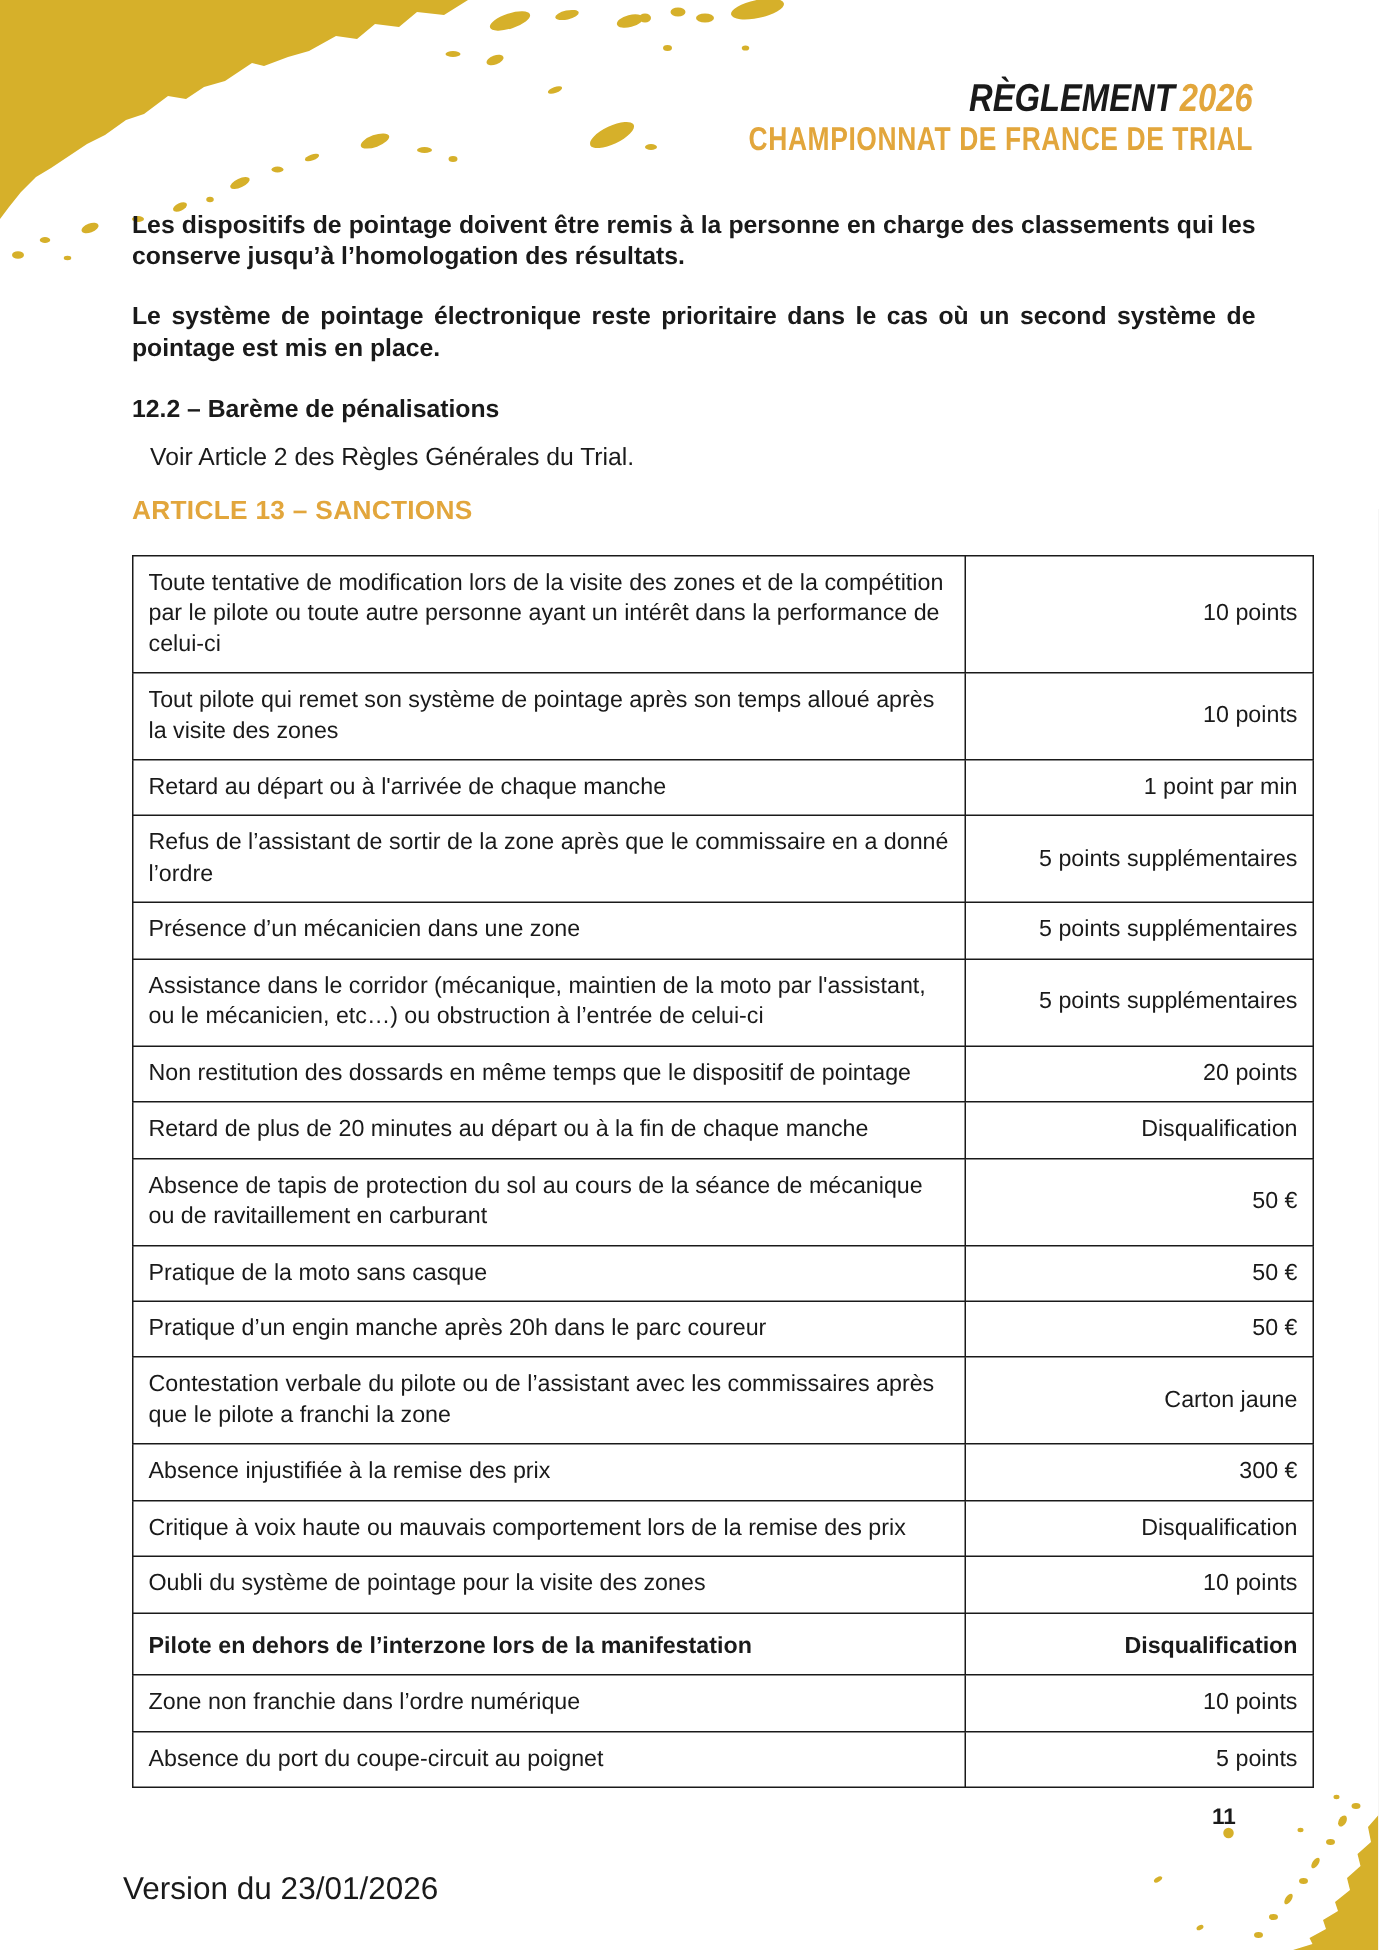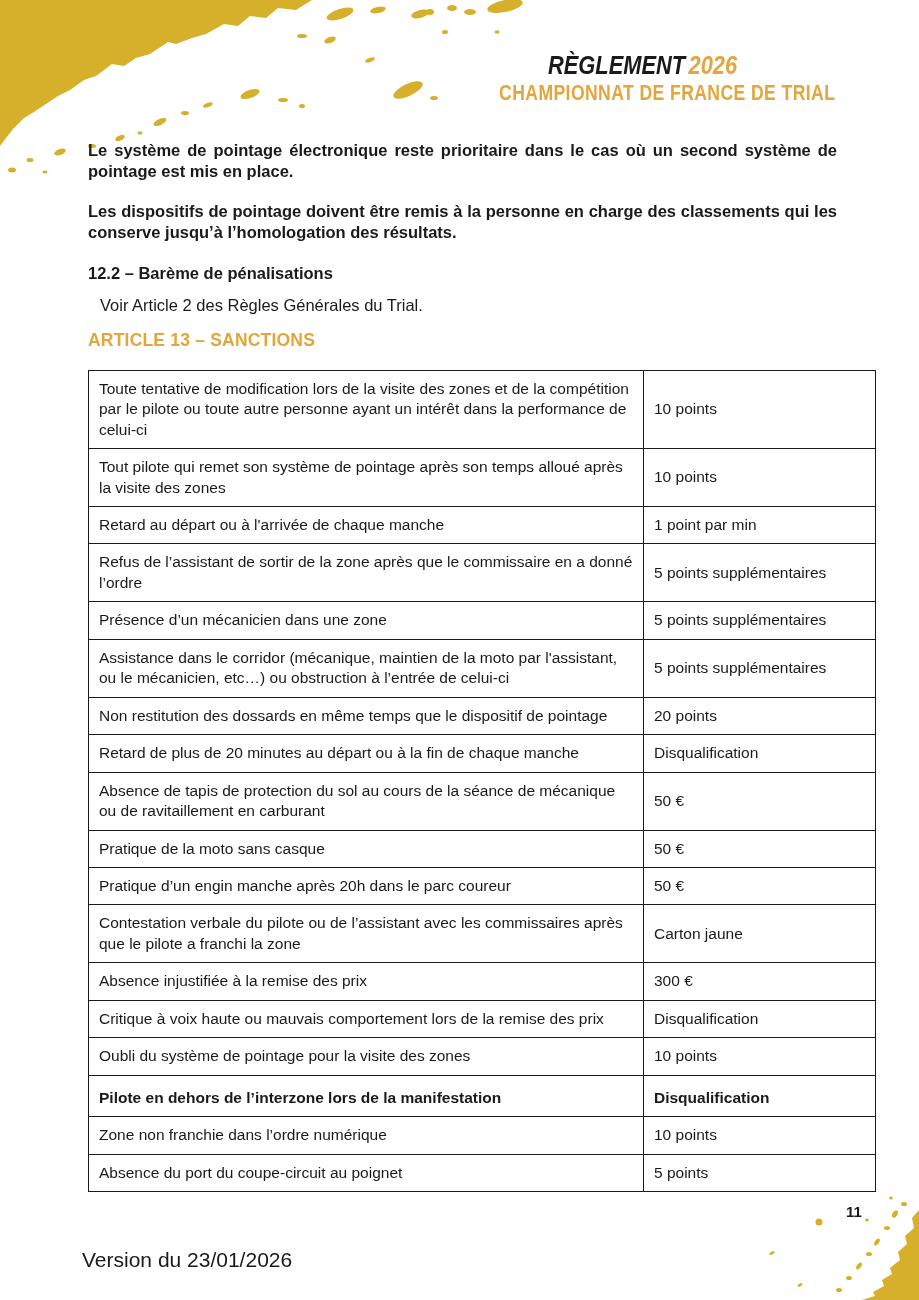--- a/index.html
+++ b/index.html
@@ -16,21 +16,21 @@
     overflow:hidden;
   }
   
   .brush-tl { position:absolute; top:0; left:0; width:560px; height:190px; pointer-events:none; }
   .brush-br { position:absolute; bottom:0; right:0; width:200px; height:150px; pointer-events:none; }
   .gold { fill:var(--gold,#D6B02A); }
 
   
   .header {
     position:absolute; top:52px; right:84px;
-    text-align:center; line-height:1.05;
+    text-align:right; line-height:1.05;
   }
   .doc-title {
     display:inline-block;
     font-style:italic; font-weight:900; font-size:26px;
     letter-spacing:0px;
     transform:scaleX(0.84); transform-origin:right center;
     white-space:nowrap;
   }
   .doc-title .year { color:var(--gold-text,#E2A63C); margin-left:4px; }
   .doc-subtitle {
@@ -72,31 +72,31 @@
     width:745px;
     table-layout:fixed;
   }
   table.sanctions td {
     border:1.6px solid #1a1a1a;
     font-size:15.5px; line-height:1.32;
     vertical-align:middle;
     padding:8px 10px;
   }
   td.col-infraction { width:534px; }
-  td.col-penalty { width:211px; padding-left:13px; }
+  td.col-penalty { width:211px; padding-left:13px;text-align:right; }
   tr.bold-row td { font-weight:bold; padding-top:12px; padding-bottom:8px; }
 
   
   .footer-version {
     position:absolute; left:82px; top:1248px;
     font-size:21px;
   }
   .page-number {
     position:absolute; left:808px; top:1203px;
-    font-size:15px; font-weight:700;margin-left:38px;
+    font-size:15px; font-weight:700;
   }
 </style>
 </head>
 <body>
 
 <div class="page">
 
   <svg class="brush-tl" viewBox="0 0 560 190" aria-hidden="true">
     <polygon class="gold" points="0,0 312,0 296,10 278,8 266,18 250,16 238,26 224,24 206,34 192,38 176,44 168,42 150,54 136,58 124,66 112,64 96,76 84,80 70,90 58,96 46,104 34,112 24,118 14,128 6,138 0,146"></polygon>
     <ellipse class="gold" cx="340" cy="14" rx="14" ry="5" transform="rotate(-18 340 14)"></ellipse>
@@ -131,22 +131,22 @@
   <div class="header">
     <div>
       <span class="doc-title"><span>RÈGLEMENT</span><span class="year">2026</span></span>
     </div>
     <div>
       <span class="doc-subtitle">CHAMPIONNAT DE FRANCE DE TRIAL</span>
     </div>
   </div>
 
   <div class="content">
+    <p class="par">Les dispositifs de pointage doivent être remis à la personne en charge des classements qui les conserve jusqu’à l’homologation des résultats.</p>
     <p class="par">Le système de pointage électronique reste prioritaire dans le cas où un second système de pointage est mis en place.</p>
-    <p class="par">Les dispositifs de pointage doivent être remis à la personne en charge des classements qui les conserve jusqu’à l’homologation des résultats.</p>
     <h3 class="subsection-heading">12.2 – Barème de pénalisations</h3>
     <p class="plain">Voir Article 2 des Règles Générales du Trial.</p>
     <h3 class="article-heading">ARTICLE 13 – SANCTIONS</h3>
 
     <table class="sanctions">
       <tbody>
           <tr>
             <td class="col-infraction">Toute tentative de modification lors de la visite des zones et de la compétition par le pilote ou toute autre personne ayant un intérêt dans la performance de celui-ci</td>
             <td class="col-penalty">10 points</td>
           </tr>

